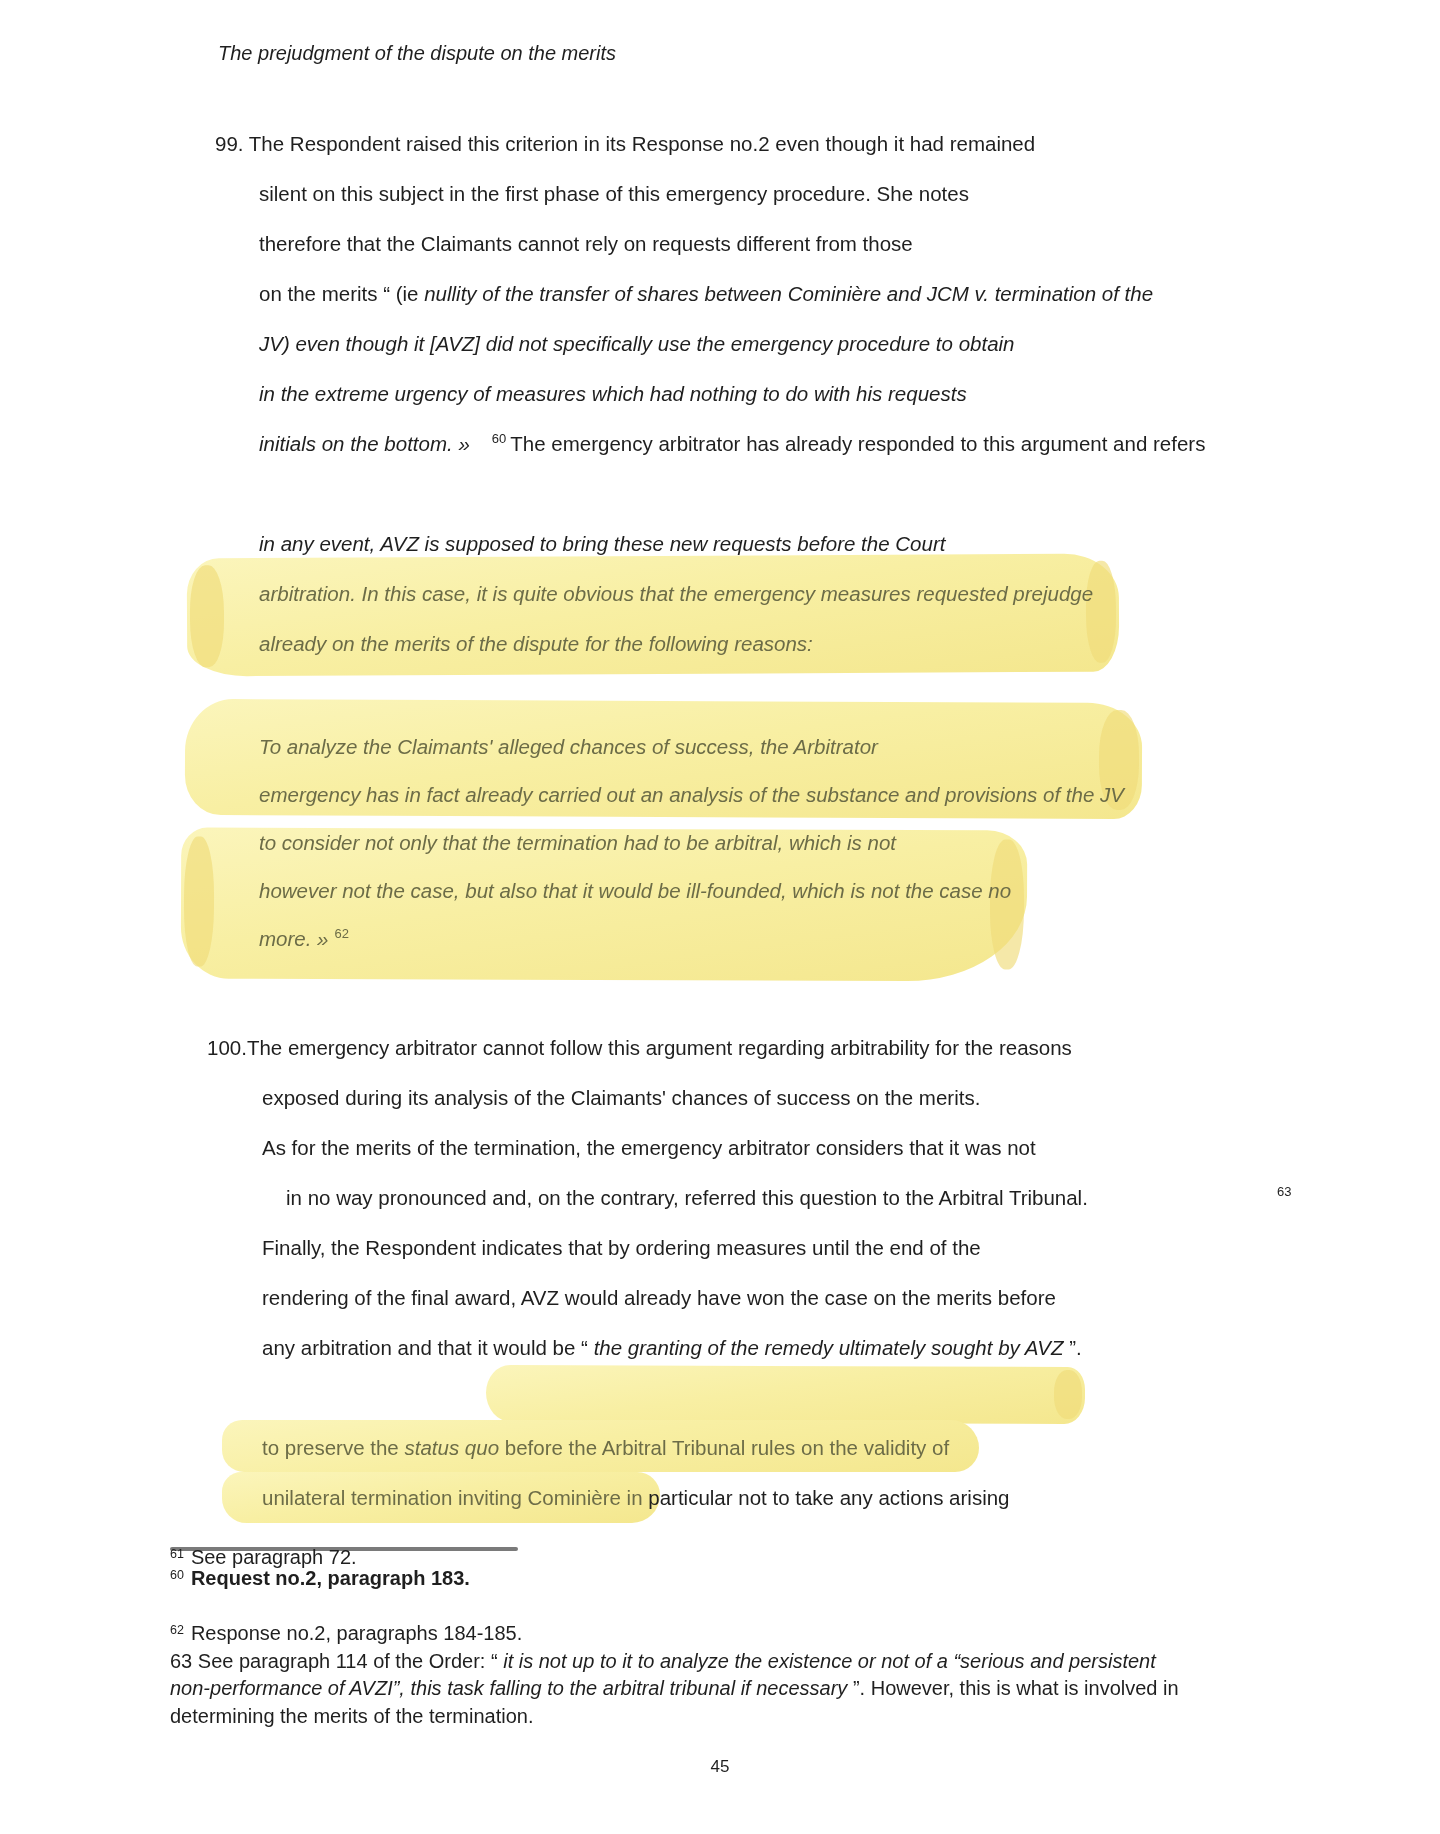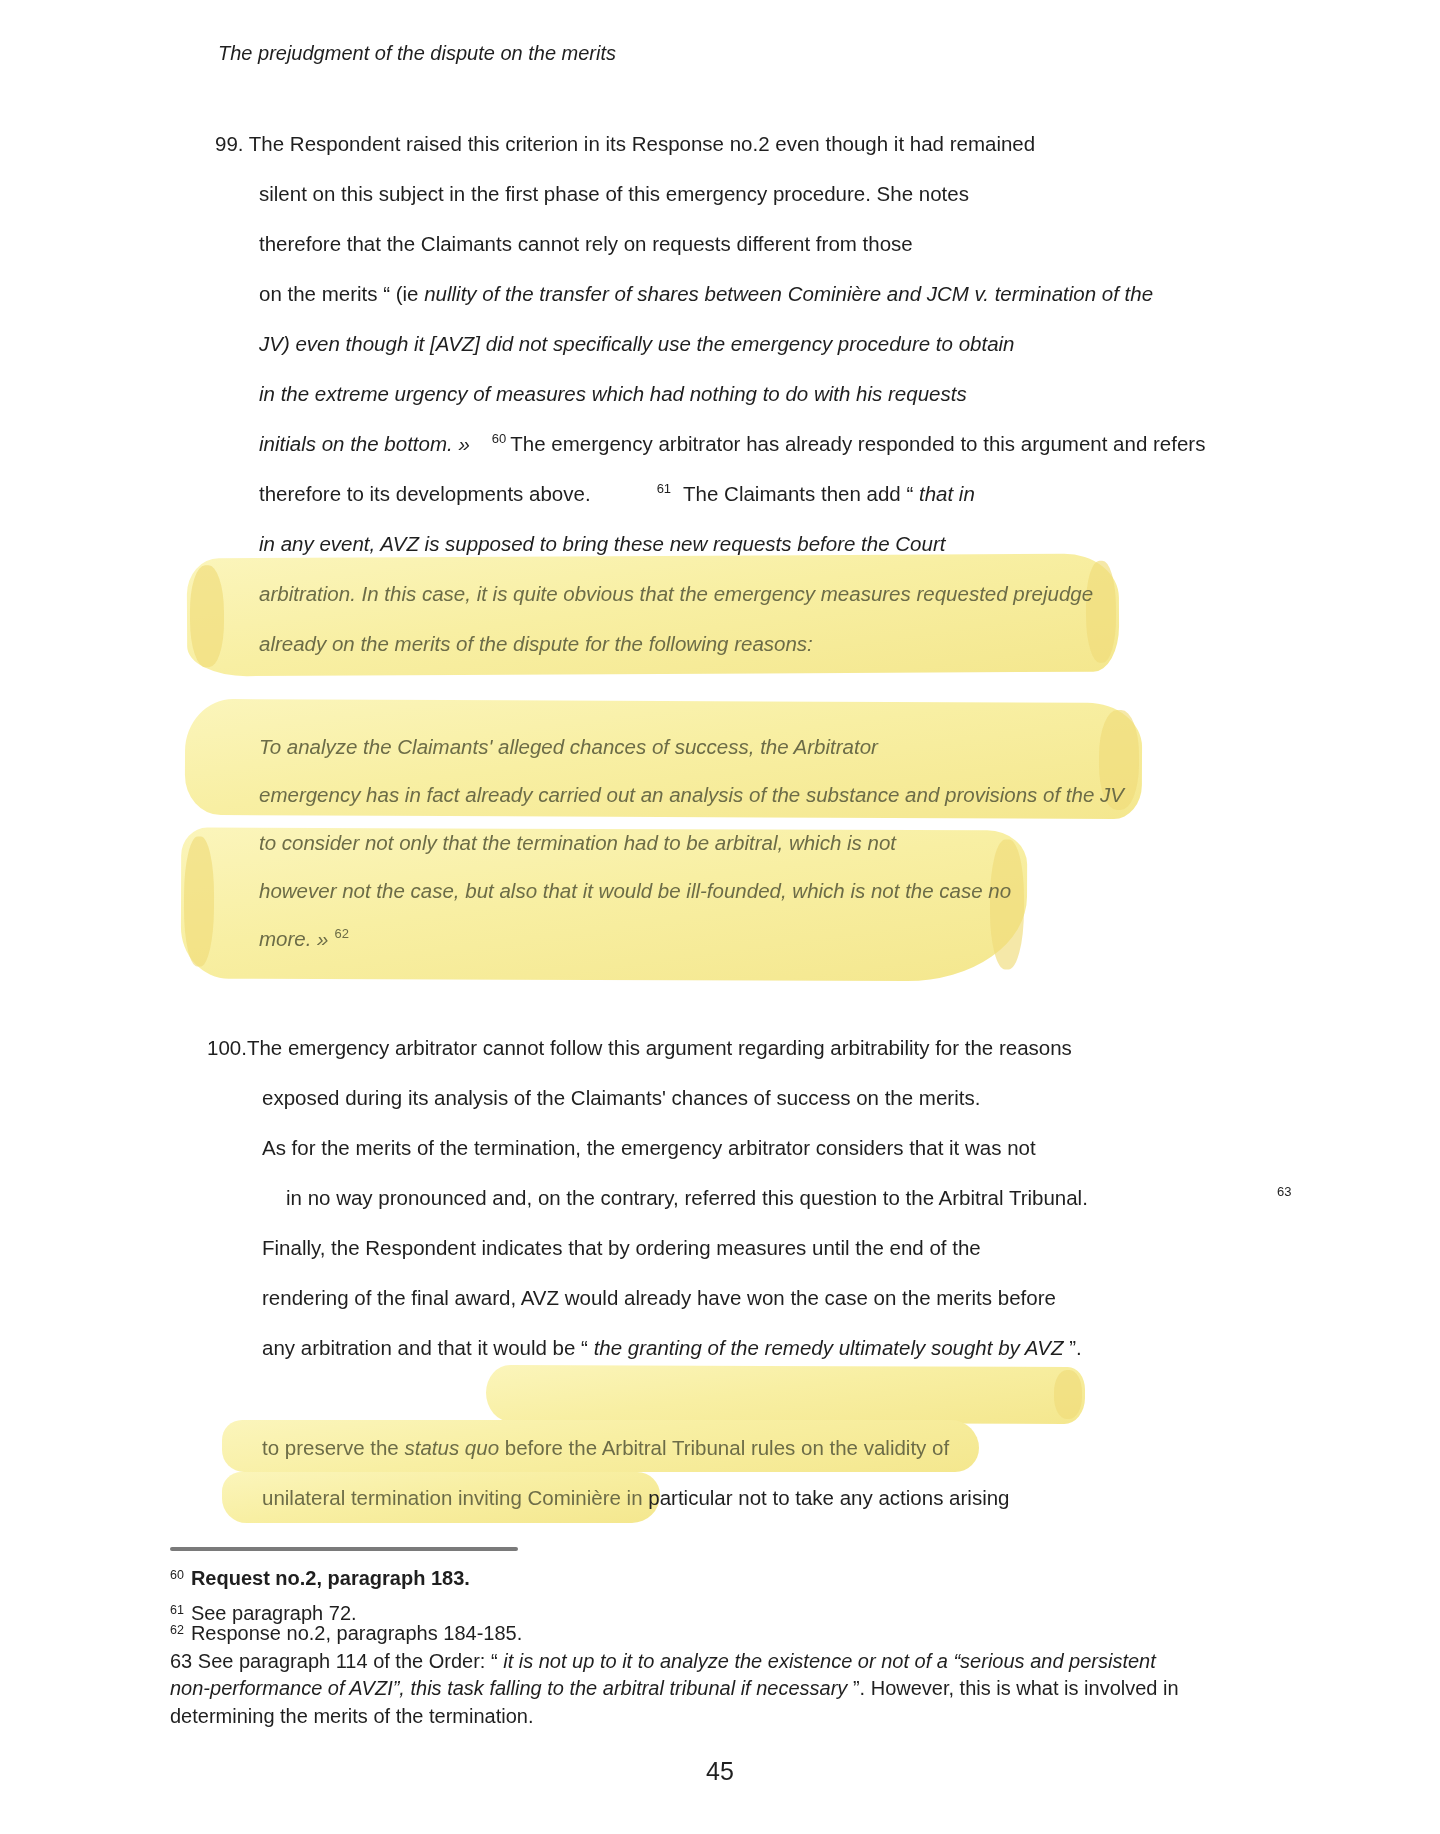--- a/index.html
+++ b/index.html
@@ -40,21 +40,21 @@
     position:absolute;left:170px;top:1547px;width:348px;height:4px;
     background:var(--sep);border-radius:2px;
   }
   .fnline{
     position:absolute;left:170px;white-space:nowrap;
     font-size:20px;line-height:24px;
   }
   .fnline sup.ref{font-size:12.5px;top:-6px;}
   .pageno{
     position:absolute;left:0;top:1757px;width:100%;
-    text-align:center;font-size:25px;
+    text-align:center;font-size:17px;
   }
   .blob{
     position:absolute;
     background:linear-gradient(172deg, var(--hl-fill-light) 0%, var(--hl-fill) 45%, var(--hl-fill-deep) 100%);
   }
   .blob .edge{
     position:absolute;top:6%;height:86%;
     background:var(--hl-edge);opacity:.65;border-radius:45%;
   }
 </style>
@@ -83,21 +83,20 @@
   <div class="text-layer" id="text-layer">
     <div class="doc-header">The prejudgment of the dispute on the merits</div>
     <div id="paragraphs" style="position:absolute;inset:0;">
         <div class="line" id="p99-l0" style="top: 132px; left: 215px;"><span>99. </span><span>The Respondent raised this criterion in its Response no.2 even though it had remained</span></div>
         <div class="line" id="p99-l1" style="top: 182px; left: 259px;"><span>silent on this subject in the first phase of this emergency procedure. She notes</span></div>
         <div class="line" id="p99-l2" style="top: 232px; left: 259px;"><span>therefore that the Claimants cannot rely on requests different from those</span></div>
         <div class="line" id="p99-l4" style="top: 332px; left: 259px;"><span class="it">JV) even though it [AVZ] did not specifically use the emergency procedure to obtain</span></div>
         <div class="line" id="p99-l3" style="top: 282px; left: 259px;"><span>on the merits “ (ie </span><span class="it">nullity of the transfer of shares between Cominière and JCM v. termination of the</span></div>
         <div class="line" id="p99-l5" style="top: 382px; left: 259px; text-align: center;"><span class="it">in the extreme urgency of measures which had nothing to do with his requests</span></div>
         <div class="line" id="p99-l6" style="top: 432px; left: 259px;"><span class="it">initials on the bottom. »</span><sup class="ref" style="margin-left: 22px;">60</sup><span style="margin-left: 4px;">The emergency arbitrator has already responded to this argument and refers</span></div>
-        <div class="line" id="p99-l7" style="top: 482px; left: 259px;"><span>therefore to its developments above.</span><sup class="ref" style="margin-left: 66px;">61</sup><span style="margin-left: 12px;">The Claimants then add “ </span><span class="it">that in</span></div>
         <div class="line" id="p99-l8" style="top: 532px; left: 259px;"><span class="it">in any event, AVZ is supposed to bring these new requests before the Court</span></div>
         <div class="line" id="p99-l9" style="top: 582px; left: 259px;"><span class="it hl">arbitration. In this case, it is quite obvious that the emergency measures requested prejudge</span></div>
         <div class="line" id="p99-l10" style="top: 632px; left: 259px;"><span class="it hl">already on the merits of the dispute for the following reasons:</span></div>
         <div class="line" id="quote-l0" style="top: 735px; left: 259px;"><span class="it hl">To analyze the Claimants' alleged chances of success, the Arbitrator</span></div>
         <div class="line" id="quote-l1" style="top: 783px; left: 259px;"><span class="it hl">emergency has in fact already carried out an analysis of the substance and provisions of the JV</span></div>
         <div class="line" id="quote-l2" style="top: 831px; left: 259px;"><span class="it hl">to consider not only that the termination had to be arbitral, which is not</span></div>
         <div class="line" id="quote-l3" style="top: 879px; left: 259px;"><span class="it hl">however not the case, but also that it would be ill-founded, which is not the case no</span></div>
         <div class="line" id="quote-l4" style="top: 927px; left: 259px;"><span class="it hl">more. »</span><sup class="ref hl" style="margin-left: 6px;">62</sup></div>
         <div class="line" id="p100-l0" style="top: 1036px; left: 207px;"><span>100.</span><span>The emergency arbitrator cannot follow this argument regarding arbitrability for the reasons</span></div>
         <div class="line" id="p100-l1" style="top: 1086px; left: 262px;"><span>exposed during its analysis of the Claimants' chances of success on the merits.</span></div>
@@ -105,21 +104,21 @@
         <div class="line" id="p100-l3" style="top: 1186px; left: 262px; margin-left: 24px;"><span>in no way pronounced and, on the contrary, referred this question to the Arbitral Tribunal.</span><sup class="ref" style="position: absolute; left: 991px; top: -6px;">63</sup></div>
         <div class="line" id="p100-l4" style="top: 1236px; left: 262px;"><span>Finally, the Respondent indicates that by ordering measures until the end of the</span></div>
         <div class="line" id="p100-l5" style="top: 1286px; left: 262px;"><span>rendering of the final award, AVZ would already have won the case on the merits before</span></div>
         <div class="line" id="p100-l6" style="top: 1336px; left: 262px;"><span>any arbitration and that it would be “ </span><span class="it">the granting of the remedy ultimately sought by AVZ</span><span> ”.</span></div>
         <div class="line" id="p100-l8" style="top: 1436px; left: 262px;"><span class="hl">to preserve the </span><span class="it hl">status quo</span><span class="hl"> before the Arbitral Tribunal rules on the validity of</span></div>
         <div class="line" id="p100-l9" style="top: 1486px; left: 262px;"><span class="hl" id="seg-c3">unilateral termination inviting Cominière in </span><span>particular not to take any actions arising</span></div>
       </div>
     <div class="separator"></div>
     <div id="footnotes" style="position:absolute;inset:0;">
         <div class="fnline" style="top: 1566px;"><sup class="ref">60</sup><span style="margin-left: 7px; font-weight: bold;">Request no.2, paragraph 183.</span></div>
-        <div class="fnline" style="top: 1601px;"><sup class="ref">61</sup><span style="margin-left: 7px;">See paragraph 72.</span></div>
+        <div class="fnline" style="top: 1545px;"><sup class="ref">61</sup><span style="margin-left: 7px;">See paragraph 72.</span></div>
         <div class="fnline" style="top: 1621px;"><sup class="ref">62</sup><span style="margin-left: 7px;">Response no.2, paragraphs 184-185.</span></div>
         <div class="fnline" style="top: 1648.5px;"><span>63 See paragraph 114 of the Order: “ </span><span class="it">it is not up to it to analyze the existence or not of a “serious and persistent</span></div>
         <div class="fnline" style="top: 1676px;"><span class="it">non-performance of AVZI”, this task falling to the arbitral tribunal if necessary</span><span> ”. However, this is what is involved in</span></div>
         <div class="fnline" style="top: 1703.5px;"><span>determining the merits of the termination.</span></div>
       </div>
     <div class="pageno">45</div>
   </div>
 </div>
 
 </body></html>

